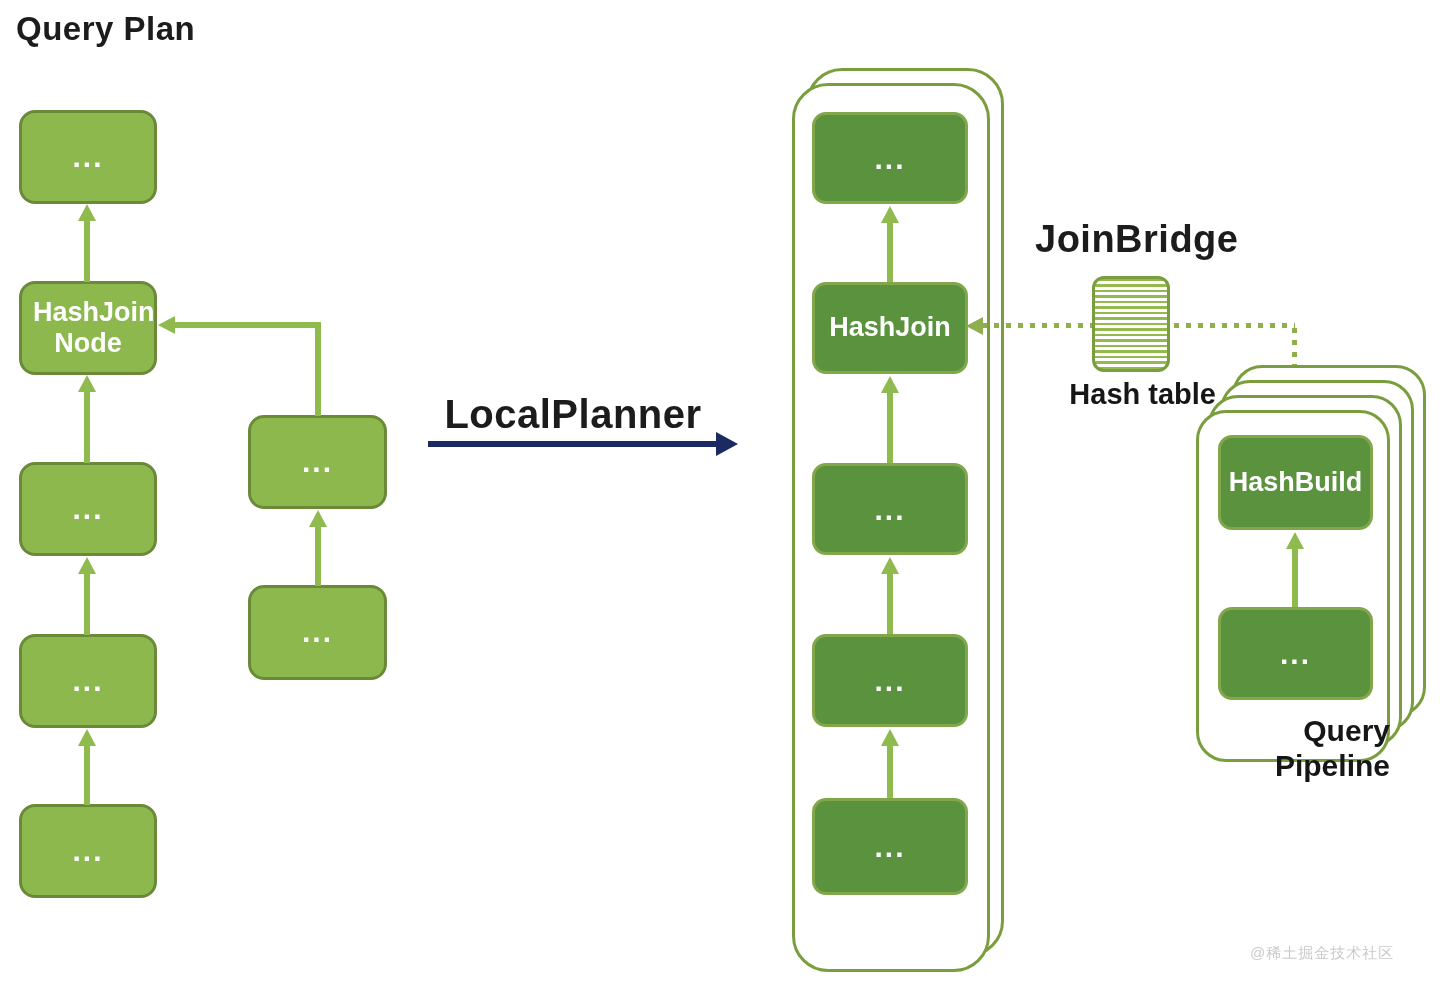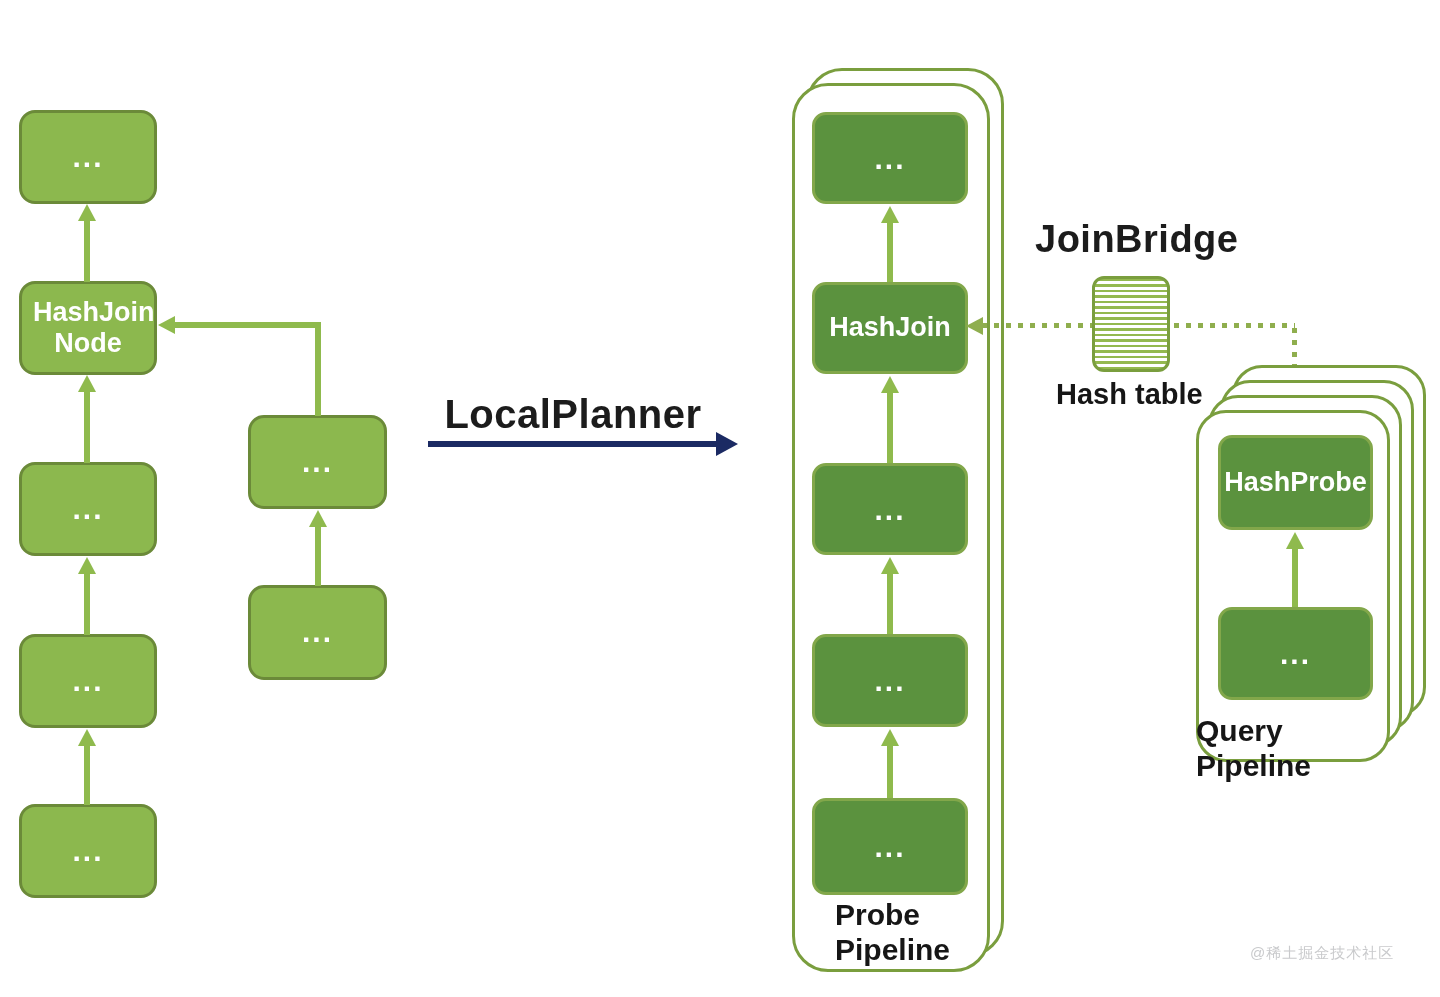--- a/index.html
+++ b/index.html
@@ -36,35 +36,36 @@
            background:repeating-linear-gradient(90deg,#8FAE4E 0 5px,transparent 5px 12px); }
   .dot-v { position:absolute; width:5px;
            background:repeating-linear-gradient(180deg,#8FAE4E 0 5px,transparent 5px 12px); }
 
   
   .hashtable { position:absolute; left:1092px; top:276px; width:78px; height:96px;
                border:3.5px solid #7A9E3E; border-radius:12px; background:
                repeating-linear-gradient(180deg,#94B94F 0 2.5px,#ffffff 2.5px 5.5px); }
 
   .sublabel { position:absolute; color:#161616; font-size:30px; font-weight:600;
-              text-align:left; line-height:1.15; }
+              text-align:right; line-height:1.15; }
 
   
   .navy-shaft { position:absolute; left:428px; top:441px; width:292px; height:6px; background:#1B2A63; }
   .navy-head  { position:absolute; left:716px; top:432px; width:0; height:0;
                 border-top:12px solid transparent; border-bottom:12px solid transparent;
                 border-left:22px solid #1B2A63; }
 
   .watermark { position:absolute; left:1250px; top:944px; font-size:15px; color:#C9CACC; letter-spacing:1px; }
 </style>
 </head>
 <body>
 
 <div class="canvas">
 
+  <div class="title" style="left:16px; top:10px;">Query Plan</div>
 
   <div class="lbox" style="left:19px; top:110px;">
     <span class="dots">...</span>
   </div>
   <div class="lbox" style="left:19px; top:281px;">
     <span style="width:110px;">HashJoin Node</span>
   </div>
   <div class="lbox" style="left:19px; top:462px;">
     <span class="dots">...</span>
   </div>
@@ -142,38 +143,37 @@
   </div>
   <div>
     <div class="head-up" style="left:881px; top:557px;"></div>
       <div class="shaft-v" style="left:887px; top:572px; height:62px;"></div>
   </div>
   <div>
     <div class="head-up" style="left:881px; top:729px;"></div>
       <div class="shaft-v" style="left:887px; top:744px; height:54px;"></div>
   </div>
 
-  <div class="sublabel" style="left:835px; top:898px; width:110px;">Probe Pipeline</div>
 
   <div class="title" style="left:1035px; top:218px; width:200px; text-align:center; font-size:38px;">JoinBridge</div>
 
   <div class="dot-h" style="left:982px; top:323px; width:313px;"></div>
   <div class="dot-v" style="left:1292px; top:328px; height:104px;"></div>
   <div class="head-left" style="left:966px; top:317px; border-right-color:#8FAE4E;"></div>
 
   <div class="hashtable"></div>
   <div class="sublabel" style="left:1056px; top:378px; width:160px; font-size:29px;">Hash table</div>
 
   <div class="card" style="left:1232px; top:365px; width:194px; height:352px; border-radius:30px;"></div>
   <div class="card" style="left:1220px; top:380px; width:194px; height:352px; border-radius:30px;"></div>
   <div class="card" style="left:1208px; top:395px; width:194px; height:352px; border-radius:30px;"></div>
   <div class="card" style="left:1196px; top:410px; width:194px; height:352px; border-radius:30px;"></div>
 
   <div class="dbox" style="left:1218px; top:435px; width:155px; height:95px;">
-    <span>HashProbe</span>
+    <span>HashBuild</span>
   </div>
   <div class="dbox" style="left:1218px; top:607px; width:155px; height:93px;">
     <span class="dots">...</span>
   </div>
 
   <div>
     <div class="head-up" style="left:1286px; top:532px;"></div>
       <div class="shaft-v" style="left:1292px; top:547px; height:60px;"></div>
   </div>
 

